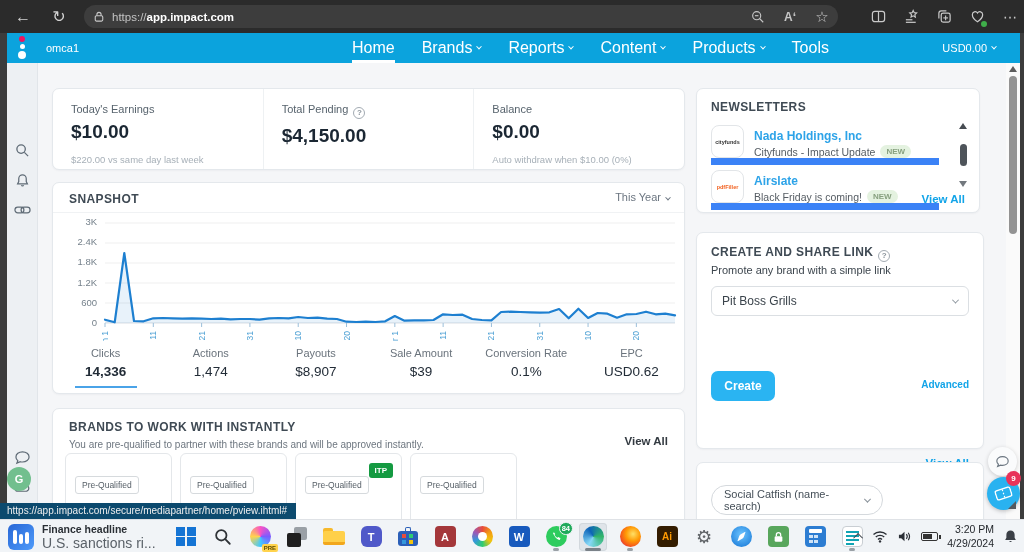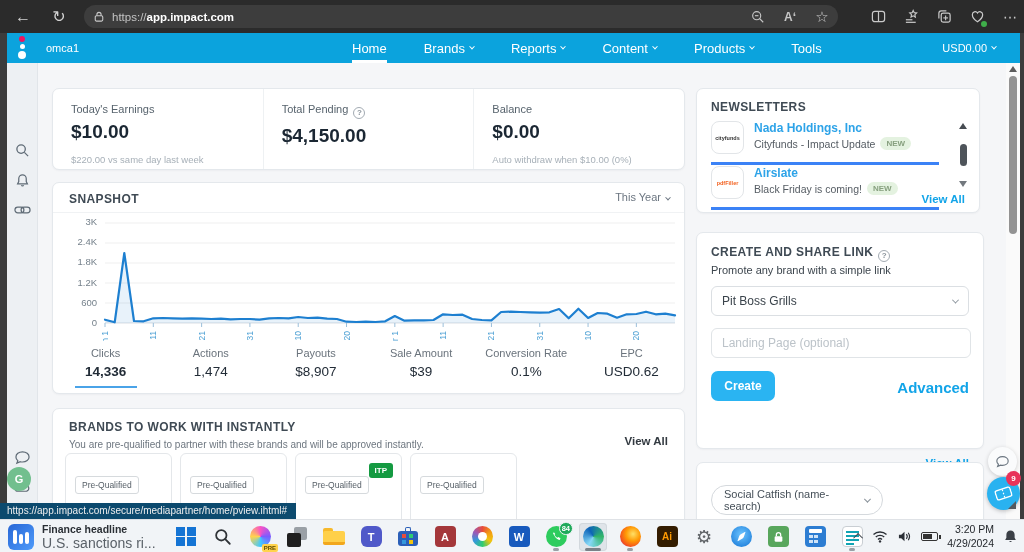--- a/index.html
+++ b/index.html
@@ -24,42 +24,42 @@
   .green-dot{position:absolute;right:-2px;bottom:-2px;width:6px;height:6px;border-radius:50%;background:#3fae4a;}
 
   
   .inavbar{position:absolute;left:0;top:33px;right:0;height:30px;background:var(--navbar);color:#fff;}
   .ilogo{position:absolute;left:16px;top:3px;width:12px;display:flex;flex-direction:column;align-items:center;gap:2px;}
   .ilogo i{display:block;border-radius:50%;}
   .ilogo .d1{width:6px;height:6px;background:var(--logo-red);}
   .ilogo .d2{width:5px;height:5px;background:#fff;}
   .ilogo .d3{width:8px;height:8px;background:#fff;}
   .iaccount{position:absolute;left:46px;top:0;height:30px;display:flex;align-items:center;font-size:11px;}
-  .imenu{position:absolute;left:352px;top:0;height:30px;display:flex;align-items:center;gap:37px;font-size:13px;}
+  .imenu{position:absolute;left:352px;top:0;height:30px;display:flex;align-items:center;gap:27px;font-size:16px;}
   .imenu .mitem{display:flex;align-items:center;height:30px;position:relative;cursor:pointer;}
   .mitem.active::after{content:"";position:absolute;left:0;right:0;bottom:0;height:3px;background:#fff;}
   .ibalance{position:absolute;right:28px;top:0;height:30px;display:flex;align-items:center;font-size:11px;}
   .chev{display:inline-block;width:5px;height:5px;border-right:1.5px solid currentColor;border-bottom:1.5px solid currentColor;
     transform:rotate(45deg) translate(-1px,-1px);margin-left:5px;}
   .chev.sm{width:4px;height:4px;}
 
   
   .strip-l{position:absolute;left:0;top:33px;width:7px;height:486px;background:#3c3c3c;}
   .strip-r{position:absolute;right:0;top:33px;width:4px;height:486px;background:#3c3c3c;}
   .rail{position:absolute;left:7px;top:63px;width:31px;height:456px;background:#edf0f3;border-right:1px solid #e1e5e9;}
   .rail .ric{position:absolute;left:0;width:31px;display:flex;justify-content:center;color:#5f6b76;}
   .kebab i{display:block;width:3px;height:3px;border-radius:50%;background:#6b7680;margin:2px auto;}
   .gava{position:absolute;left:7px;top:467px;width:24px;height:24px;border-radius:50%;background:#72bf8e;color:#fff;
     font-size:11px;font-weight:bold;display:flex;align-items:center;justify-content:center;}
 
   
   .viewport{position:absolute;left:38px;top:63px;width:968px;height:456px;overflow:hidden;background:#f5f6f8;}
   .card{position:absolute;background:#fff;border:1px solid #e4e8ec;border-radius:7px;box-shadow:0 1px 2px rgba(20,30,40,.04);}
   .h-caps{font-size:12px;font-weight:bold;color:#3f4a54;letter-spacing:.4px;}
-  .link-blue{color:var(--accent);font-weight:bold;font-size:15px;cursor:pointer;}
+  .link-blue{color:var(--accent);font-weight:bold;font-size:10px;cursor:pointer;}
   .qmark{display:inline-flex;width:12px;height:12px;border:1px solid #a3abb3;border-radius:50%;color:#8a939b;
     font-size:8px;align-items:center;justify-content:center;margin-left:5px;vertical-align:-2px;font-weight:bold;}
 
   
   .ecol{flex:1;padding:14px 18px 10px;position:relative;}
   .ecol+.ecol{border-left:1px solid #eef1f3;}
   .elabel{font-size:11px;color:#57636d;}
   .evalue{font-size:19px;font-weight:bold;color:#1b2733;margin-top:6px;}
   .enote{font-size:9.5px;color:#a7b0b8;margin-top:11px;min-height:11px;}
 
@@ -82,21 +82,21 @@
   .bcards{position:absolute;left:12px;top:44px;display:flex;gap:8px;}
   .bcard{width:107px;height:104px;background:#fff;border:1px solid #e4e7ea;border-radius:6px;position:relative;overflow:hidden;}
   .chip{position:absolute;left:9px;top:9px;border:1px solid #d6dadd;border-radius:3px;font-size:8.5px;color:#555e66;
     padding:3px 6px;background:#fff;margin-top:13px;}
   .itp{position:absolute;right:8px;top:9px;background:var(--itp-green);color:#fff;font-size:8px;font-weight:bold;
     border-radius:3px;padding:3px 6px;}
   .wlogo{position:absolute;left:18px;top:62px;font-size:46px;font-weight:bold;color:#14a3a8;
     text-shadow:0 0 2px #fff;letter-spacing:-4px;}
 
   
-  .nitem{position:absolute;left:14px;right:40px;height:44px;border-bottom:3px solid #3b82f6;display:flex;align-items:flex-start;gap:10px;}
+  .nitem{position:absolute;left:14px;right:40px;height:44px;border-bottom:7px solid #3b82f6;display:flex;align-items:flex-end;gap:10px;}
   .nlogo{width:33px;height:33px;border:1px solid #e2e5e8;border-radius:8px;display:flex;align-items:center;justify-content:center;
     font-size:5.5px;font-weight:bold;color:#333;background:#fff;flex-shrink:0;}
   .nlogo.orange{color:#f26322;}
   .ntitle{font-size:12px;font-weight:bold;color:#2da3e8;line-height:1.25;}
   .nsub{font-size:10.5px;color:#555c63;margin-top:1px;display:flex;align-items:center;gap:5px;}
   .newpill{background:#e4f2e0;color:#87a07f;font-size:8px;font-weight:bold;border-radius:7px;padding:2px 6px;}
   .nscroll{position:absolute;right:10px;top:34px;width:12px;height:64px;display:flex;flex-direction:column;align-items:center;justify-content:space-between;}
   .tri-up{width:0;height:0;border-left:4px solid transparent;border-right:4px solid transparent;border-bottom:6px solid #474c52;}
   .tri-dn{width:0;height:0;border-left:4px solid transparent;border-right:4px solid transparent;border-top:6px solid #72787e;}
   .nthumb{width:7px;height:22px;border-radius:4px;background:#4e545a;}
@@ -447,21 +447,20 @@
       <span class="view-all" style="bottom:7px">View All</span>
     </div>
 
     <div class="card" style="left:658px;top:169px;width:288px;height:217px">
       <span class="h-caps" style="position:absolute;left:14px;top:12px"><span>CREATE AND SHARE LINK</span><span class="qmark">?</span></span>
       <div style="position:absolute;left:14px;top:31px;font-size:11px;color:#3c454d">Promote any brand with a simple link</div>
       <div class="fld" style="top:53px">
           <span>Pit Boss Grills</span>
           <span class="chev"></span>
         </div>
-      <input class="fldin" style="top: 95px;" placeholder="Landing Page (optional)">
       <button class="createbtn" style="top:138px">Create</button>
       <span class="link-blue" style="position:absolute;right:14px;top:146px">Advanced</span>
       <span class="view-all" style="bottom:-21px;right:14px">View All</span>
     </div>
 
     <div class="card" style="left:658px;top:399px;width:288px;height:110px">
       <div class="catpill">
           <span>Social Catfish (name-search)</span>
           <span class="chev" style="color:#8a939b"></span>
         </div>

